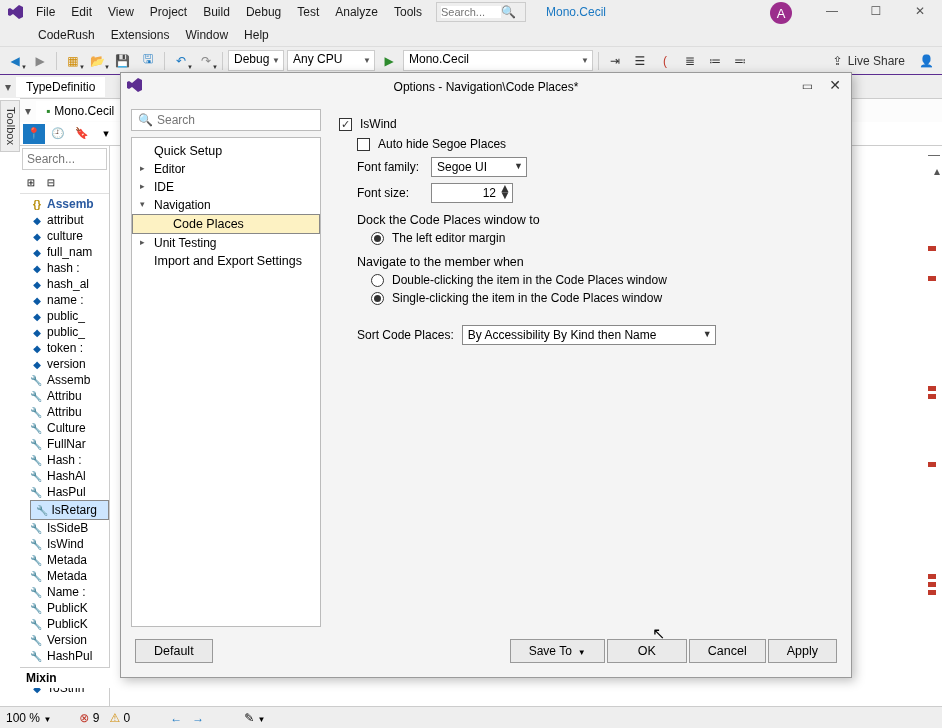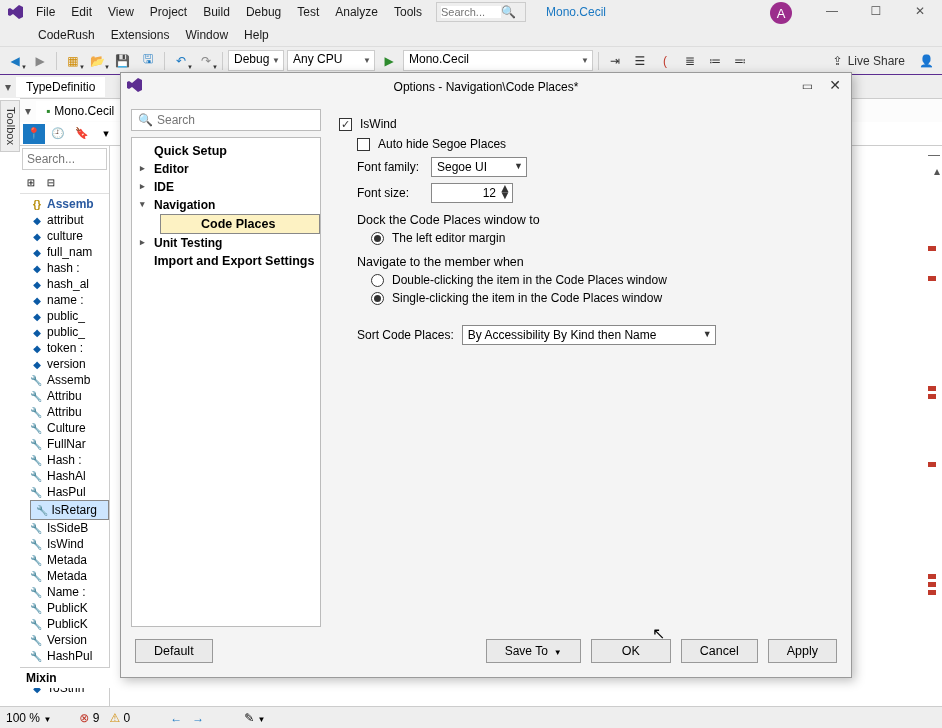--- a/index.html
+++ b/index.html
@@ -66,41 +66,41 @@
 .dialog { position: absolute; left: 120px; top: 72px; width: 732px; height: 606px; background: #f4f4f4; border: 1px solid #9a9a9a; box-shadow: 3px 3px 10px rgba(0,0,0,0.25); display: flex; flex-direction: column; }
 .dlg-title { height: 28px; display:flex; align-items:center; justify-content:center; position:relative; font-size: 12px; }
 .dlg-title .dlg-logo { position:absolute; left: 6px; top: 4px; color:#5c2d91; }
 .dlg-title .dlg-max { position:absolute; right: 38px; top: 6px; color:#333; }
 .dlg-title .dlg-close { position:absolute; right: 10px; top: 4px; color:#333; font-size: 14px; }
 
 .dlg-body { display: flex; flex: 1; padding: 8px 12px 4px 10px; gap: 14px; }
 .dlg-left { width: 190px; display:flex; flex-direction:column; }
 .dlg-search { border: 1px solid #bbb; background:#fff; display:flex; align-items:center; padding: 3px 6px; margin-bottom: 6px; }
 .dlg-search input { border:none; outline:none; flex:1; font-size:12px; }
-.dlg-tree { border: 1px solid #bbb; background:#fff; flex:1; padding: 4px 0; font-weight: bold; }
+.dlg-tree { border: 1px solid #bbb; background:#fff; flex:1; padding: 4px 0; }
 .dlg-tree-item { padding: 2px 4px 2px 22px; position: relative; font-size: 12.5px; }
 .dlg-tree-item .caret { position:absolute; left: 8px; top: 3px; font-size: 9px; color:#555; }
-.dlg-tree-item.l2 { padding-left: 40px; margin-left: 28px; }
+.dlg-tree-item.l2 { padding-left: 40px; }
 .dlg-tree-item.sel { background: #fdf2c3; }
 
 .dlg-right { flex:1; padding: 2px 4px; }
 .form-row { display:flex; align-items:center; gap: 8px; margin: 6px 0 6px 18px; font-size:12.5px; }
 .form-row-top { margin-left: 0; }
 .cb { width: 13px; height: 13px; border: 1px solid #333; display: inline-flex; align-items:center; justify-content:center; font-size: 11px; color: #333; background:#fff; }
 .lbl { }
 .sel { border: 1px solid #888; background:#fff; padding: 2px 18px 2px 5px; position: relative; }
 .sel .dd { position: absolute; right: 3px; top: 3px; font-size: 9px; color:#333; }
 .num { border: 1px solid #888; background:#fff; width: 82px; padding: 2px 16px 2px 4px; text-align: right; position: relative; }
 .num .spin { position:absolute; right:1px; top:1px; width:12px; display:flex; flex-direction:column; font-size:6px; line-height:7px; color:#333; }
 .section-lbl { margin: 10px 0 2px 18px; font-size:12.5px; }
 .radio-row { display:flex; align-items:center; gap:8px; margin: 4px 0 4px 32px; font-size: 12.5px; }
 .radio { width:13px; height:13px; border: 1px solid #333; border-radius:50%; display:inline-flex; align-items:center; justify-content:center; background:#fff; }
 .radio .dot { width:7px; height:7px; background:#333; border-radius:50%; }
 
-.dlg-footer { display:flex; align-items:center; padding: 8px 14px 14px 14px; gap: 10px; }
+.dlg-footer { display:flex; align-items:center; padding: 8px 14px 14px 14px; gap: 2px; }
 .btn { border: 1px solid #999; background:#eaeaea; padding: 4px 18px; font-size:12.5px; }
 .btn .dd { font-size: 8px; margin-left: 6px; }
 .spacer { flex:1; }
 .cursor { position: absolute; left: 652px; top: 624px; font-size: 16px; color:#000; pointer-events:none; }
 svg { display:block; }
 </style>
 </head>
 <body>
 
 <div class="menubar">

